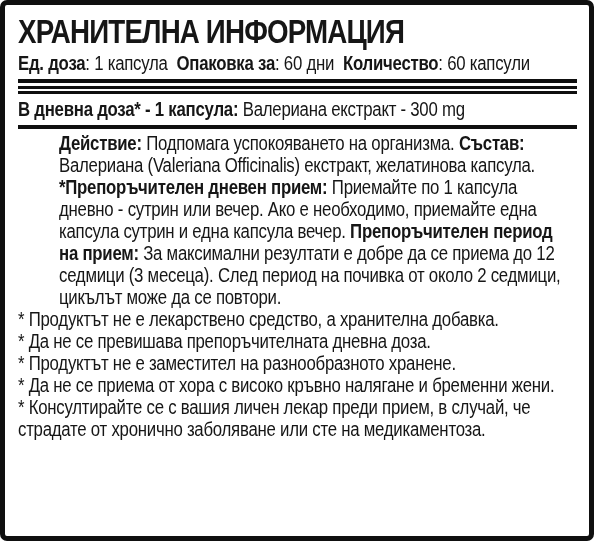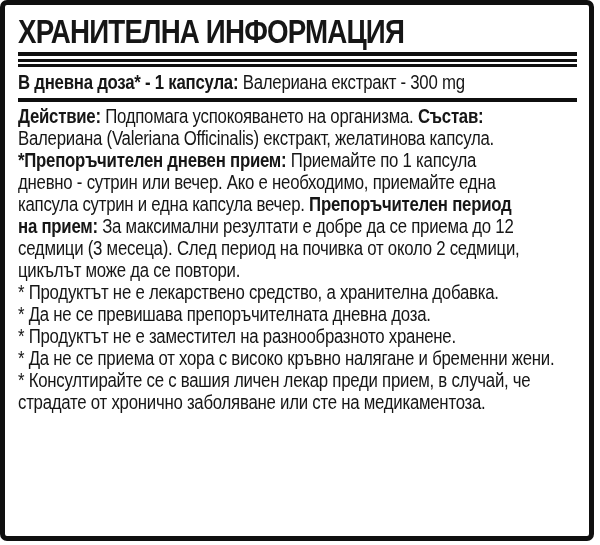--- a/index.html
+++ b/index.html
@@ -49,30 +49,33 @@
   }
   .tl .b, .b { font-weight: 700; }
   .row .tl { line-height: 27px; }
   .dose-line .tl { line-height: 27px; }
   .rule {
     background: #0f0f0f;
     border: none;
   }
   .rule.thick { height: 4px; margin: 2px 0 3px 0; }
   .rule.thin  { height: 3px; margin: 2px 0 2px 0; }
-  .flow { margin-top: 3px; }
+  .flow { margin-top: 3px; margin-left: 41px; }
 </style>
 </head>
 <body>
 
 <div class="page">
   <div class="label-box">
 
     <h1 class="title">ХРАНИТЕЛНА ИНФОРМАЦИЯ</h1>
 
+    <div class="dose-line">
+        <div class="tl"><span class="b">Ед. доза</span><span>: 1 капсула  </span><span class="b">Опаковка за</span><span>: 60 дни  </span><span class="b">Количество</span><span>: 60 капсули</span></div>
+      </div>
 
     <div class="rule thick"></div>
 
 
     <div class="rule thin"></div>
 
 
     <div class="rule thin"></div>
 
     <div class="row">

